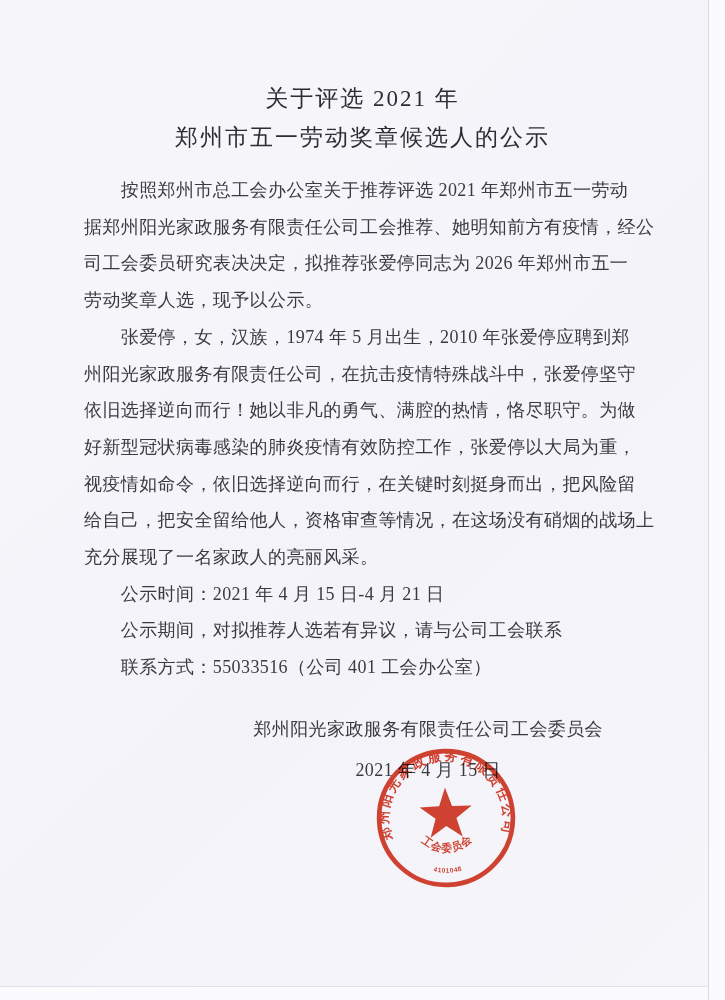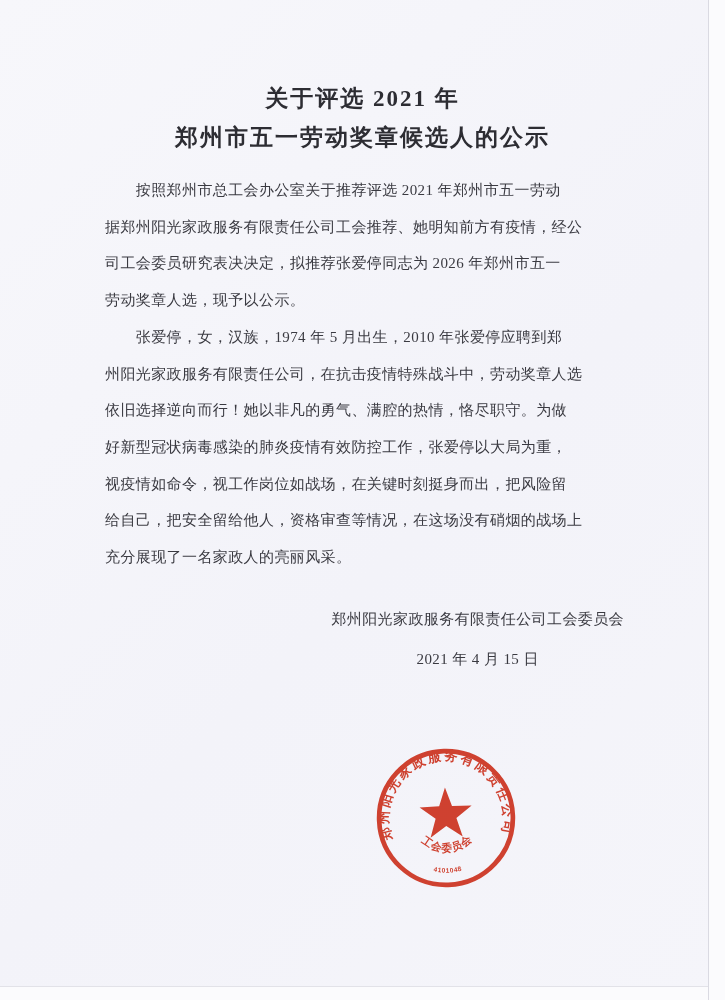--- a/index.html
+++ b/index.html
@@ -22,26 +22,26 @@
   .scan-edge-right {
     position: absolute; top: 0; bottom: 0; left: 708px; width: 17px;
     background: #fbfbfd; border-left: 1px solid rgba(150,150,172,.32);
   }
   .scan-edge-bottom {
     position: absolute; left: 0; width: 708px; top: 986px; height: 14px;
     background: #fbfbfd; border-top: 1px solid rgba(150,150,172,.25);
   }
   .title-block {
     position: absolute; top: 79px; left: 0; width: 100%;
-    text-align: center; font-weight: 700; font-size: 23px; line-height: 39px;
+    text-align: center; font-weight: 400; font-size: 23px; line-height: 39px;
     letter-spacing: 2px; color: var(--title-ink);
   }
   .content {
-    position: absolute; top: 172px; left: 105px; width: 546px;
-    font-size: 15px; line-height: 36.7px; letter-spacing: .4px;
+    position: absolute; top: 172px; left: 84px; width: 546px;
+    font-size: 18px; line-height: 36.7px; letter-spacing: .4px;
   }
   .line { white-space: nowrap; }
   .signature { margin-top: 25px; text-align: right; padding-right: 27px; }
   .sig-inner { display: inline-block; text-align: center; }
   .sig-date { margin-top: 4px; }
   .stamp {
     position: absolute; left: 370px; top: 742px; width: 152px; height: 152px;
     mix-blend-mode: multiply; opacity: .93; transform: rotate(-2deg);
   }
   .stamp text { fill: var(--seal-color); font-weight: 700; }
@@ -63,26 +63,31 @@
 
 <div class="content">
   <div>
       <div class="line">　　按照郑州市总工会办公室关于推荐评选 2021 年郑州市五一劳动</div>
       <div class="line">据郑州阳光家政服务有限责任公司工会推荐、她明知前方有疫情，经公</div>
       <div class="line">司工会委员研究表决决定，拟推荐张爱停同志为 2026 年郑州市五一</div>
       <div class="line">劳动奖章人选，现予以公示。</div>
     </div>
   <div>
       <div class="line">　　张爱停，女，汉族，1974 年 5 月出生，2010 年张爱停应聘到郑</div>
-      <div class="line">州阳光家政服务有限责任公司，在抗击疫情特殊战斗中，劳动奖章人选</div>
+      <div class="line">州阳光家政服务有限责任公司，在抗击疫情特殊战斗中，张爱停坚守</div>
       <div class="line">依旧选择逆向而行！她以非凡的勇气、满腔的热情，恪尽职守。为做</div>
       <div class="line">好新型冠状病毒感染的肺炎疫情有效防控工作，张爱停以大局为重，</div>
-      <div class="line">视疫情如命令，视工作岗位如战场，在关键时刻挺身而出，把风险留</div>
+      <div class="line">视疫情如命令，依旧选择逆向而行，在关键时刻挺身而出，把风险留</div>
       <div class="line">给自己，把安全留给他人，资格审查等情况，在这场没有硝烟的战场上</div>
       <div class="line">充分展现了一名家政人的亮丽风采。</div>
+    </div>
+  <div>
+      <div class="line">　　公示时间：2021 年 4 月 15 日-4 月 21 日</div>
+      <div class="line">　　公示期间，对拟推荐人选若有异议，请与公司工会联系</div>
+      <div class="line">　　联系方式：55033516（公司 401 工会办公室）</div>
     </div>
   <div class="signature">
     <div class="sig-inner">
       <div>郑州阳光家政服务有限责任公司工会委员会</div>
       <div class="sig-date">2021 年 4 月 15 日</div>
     </div>
   </div>
 </div>
 
 <svg class="stamp" viewBox="0 0 150 150" aria-hidden="true">

